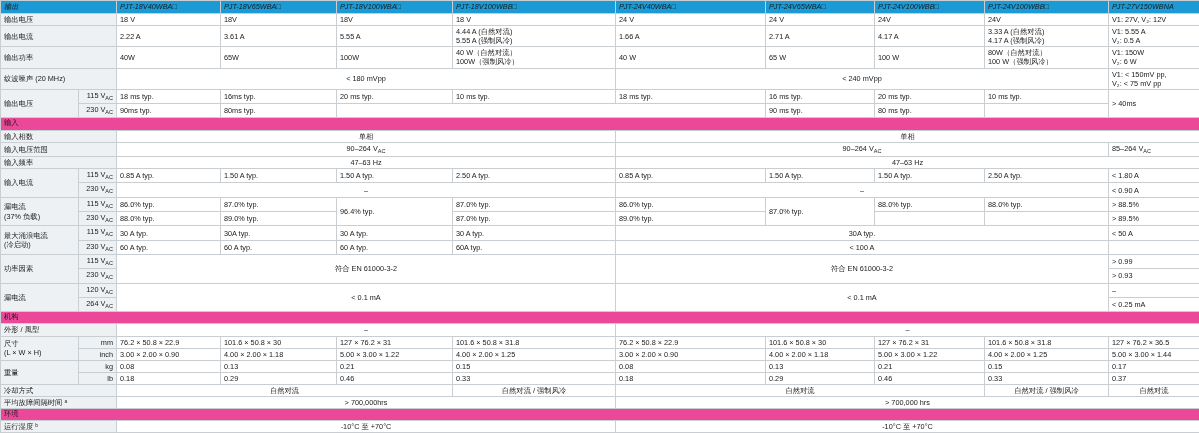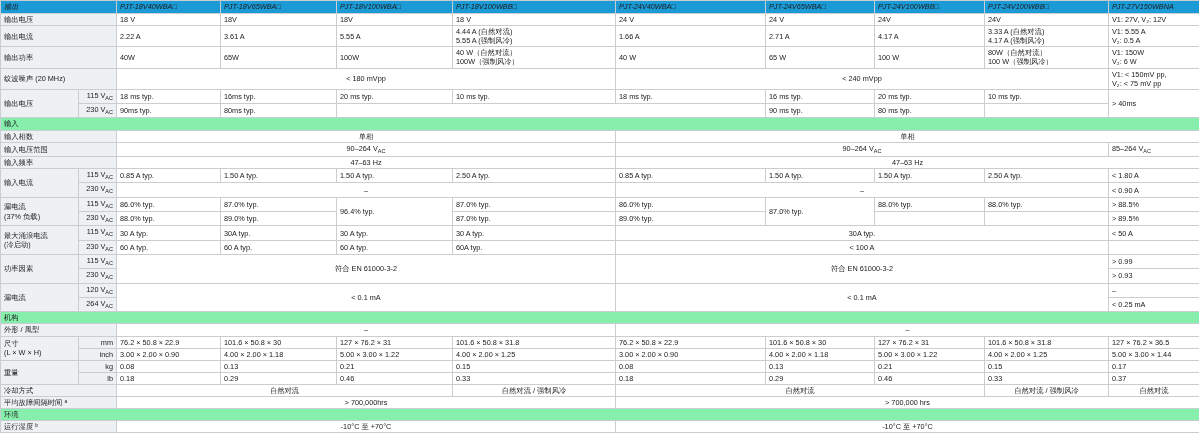--- a/index.html
+++ b/index.html
@@ -22,21 +22,21 @@
     padding:1px 3px;
     vertical-align:middle;
     font-weight:normal;
     font-size:7.3px;
     line-height:1.25;
     color:#1a1a1a;
     overflow:hidden;
     white-space:normal;
   }
   .hdr td { background:#1b9ad6; color:#ffffff; font-weight:bold; height:13px; font-size:7.6px;font-style:italic; }
-  .sect td { background:#86efac; color:#ffffff; font-weight:bold; height:11px; font-size:7.6px; }
+  .sect td { background:#ec4899; color:#ffffff; font-weight:bold; height:11px; font-size:7.6px;font-family:Liberation Mono, monospace; }
   .lbl {
     background:#eef1f3;
     font-weight:bold;
     font-size:7.3px;
     color:#1a1a1a;
   }
   .lbl2 {
     background:#eef1f3;
     font-size:7.1px;
     text-align:right;

